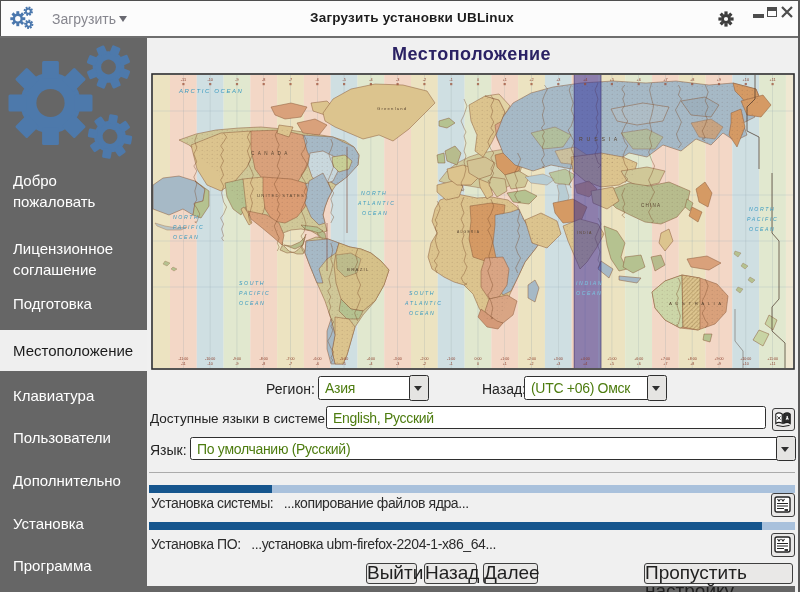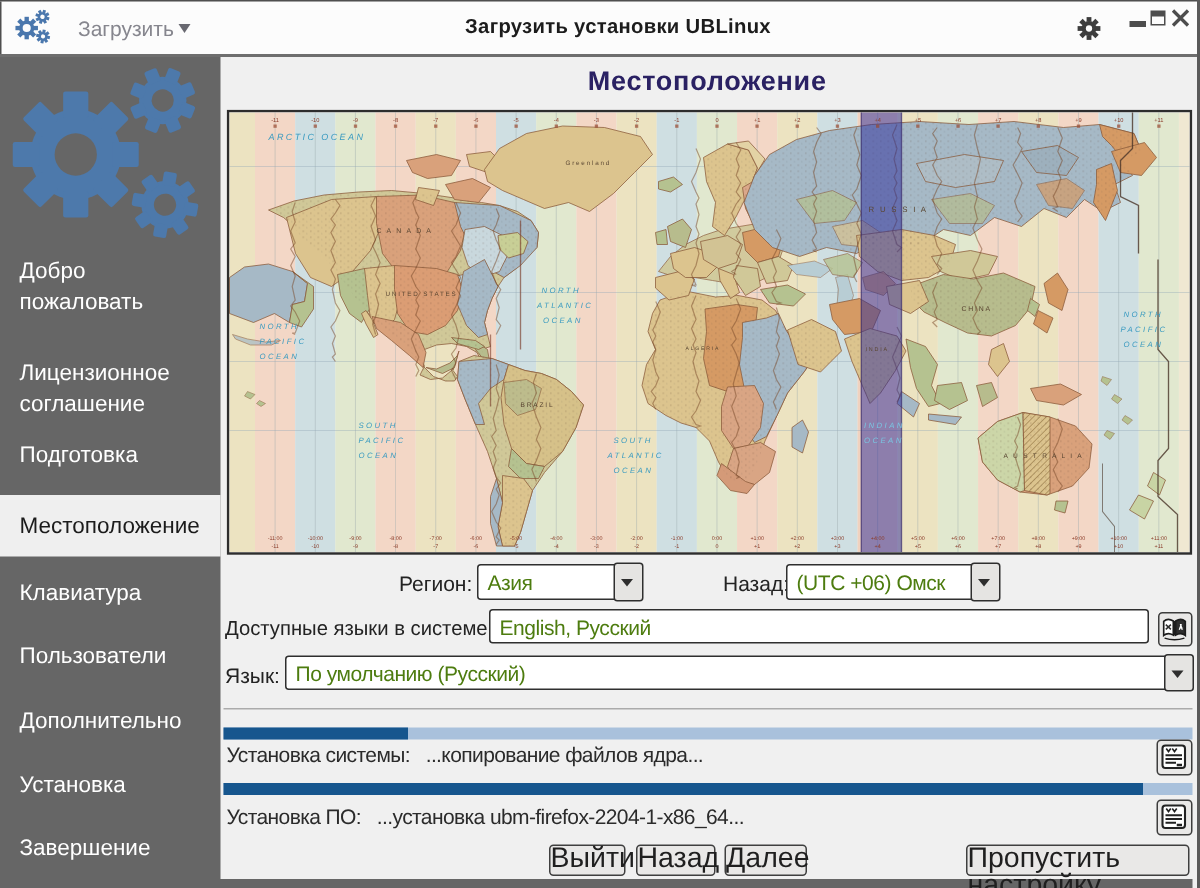--- a/index.html
+++ b/index.html
@@ -188,21 +188,21 @@
 
   <div class="menu" style="top:238px">Лицензионное<br>соглашение</div>
   <div class="menu" style="top:170px">Добро<br>пожаловать</div>
   <div class="menu" style="top:293px">Подготовка</div>
   <div class="abs" id="active"></div>
   <div id="activetxt">Местоположение</div>
   <div class="menu" style="top:385px">Клавиатура</div>
   <div class="menu" style="top:427px">Пользователи</div>
   <div class="menu" style="top:470px">Дополнительно</div>
   <div class="menu" style="top:513px">Установка</div>
-  <div class="menu" style="top:555px">Завершение</div>
+  <div class="menu" style="top:555px">Программа</div>
 
   <div class="abs" id="hdr">Местоположение</div>
 
   <svg class="abs" style="left:151px;top:73px" width="644" height="297" viewBox="0 0 644 297">
 <defs>
 <pattern id="hatch" width="3" height="3" patternTransform="rotate(45)" patternUnits="userSpaceOnUse">
           <rect width="3" height="3" fill="#dcc48e"></rect>
           <line x1="0" y1="0" x2="0" y2="3" stroke="#8a6a3a" stroke-width="0.7"></line>
         </pattern>
 <pattern id="dots" width="5" height="4" patternUnits="userSpaceOnUse">

